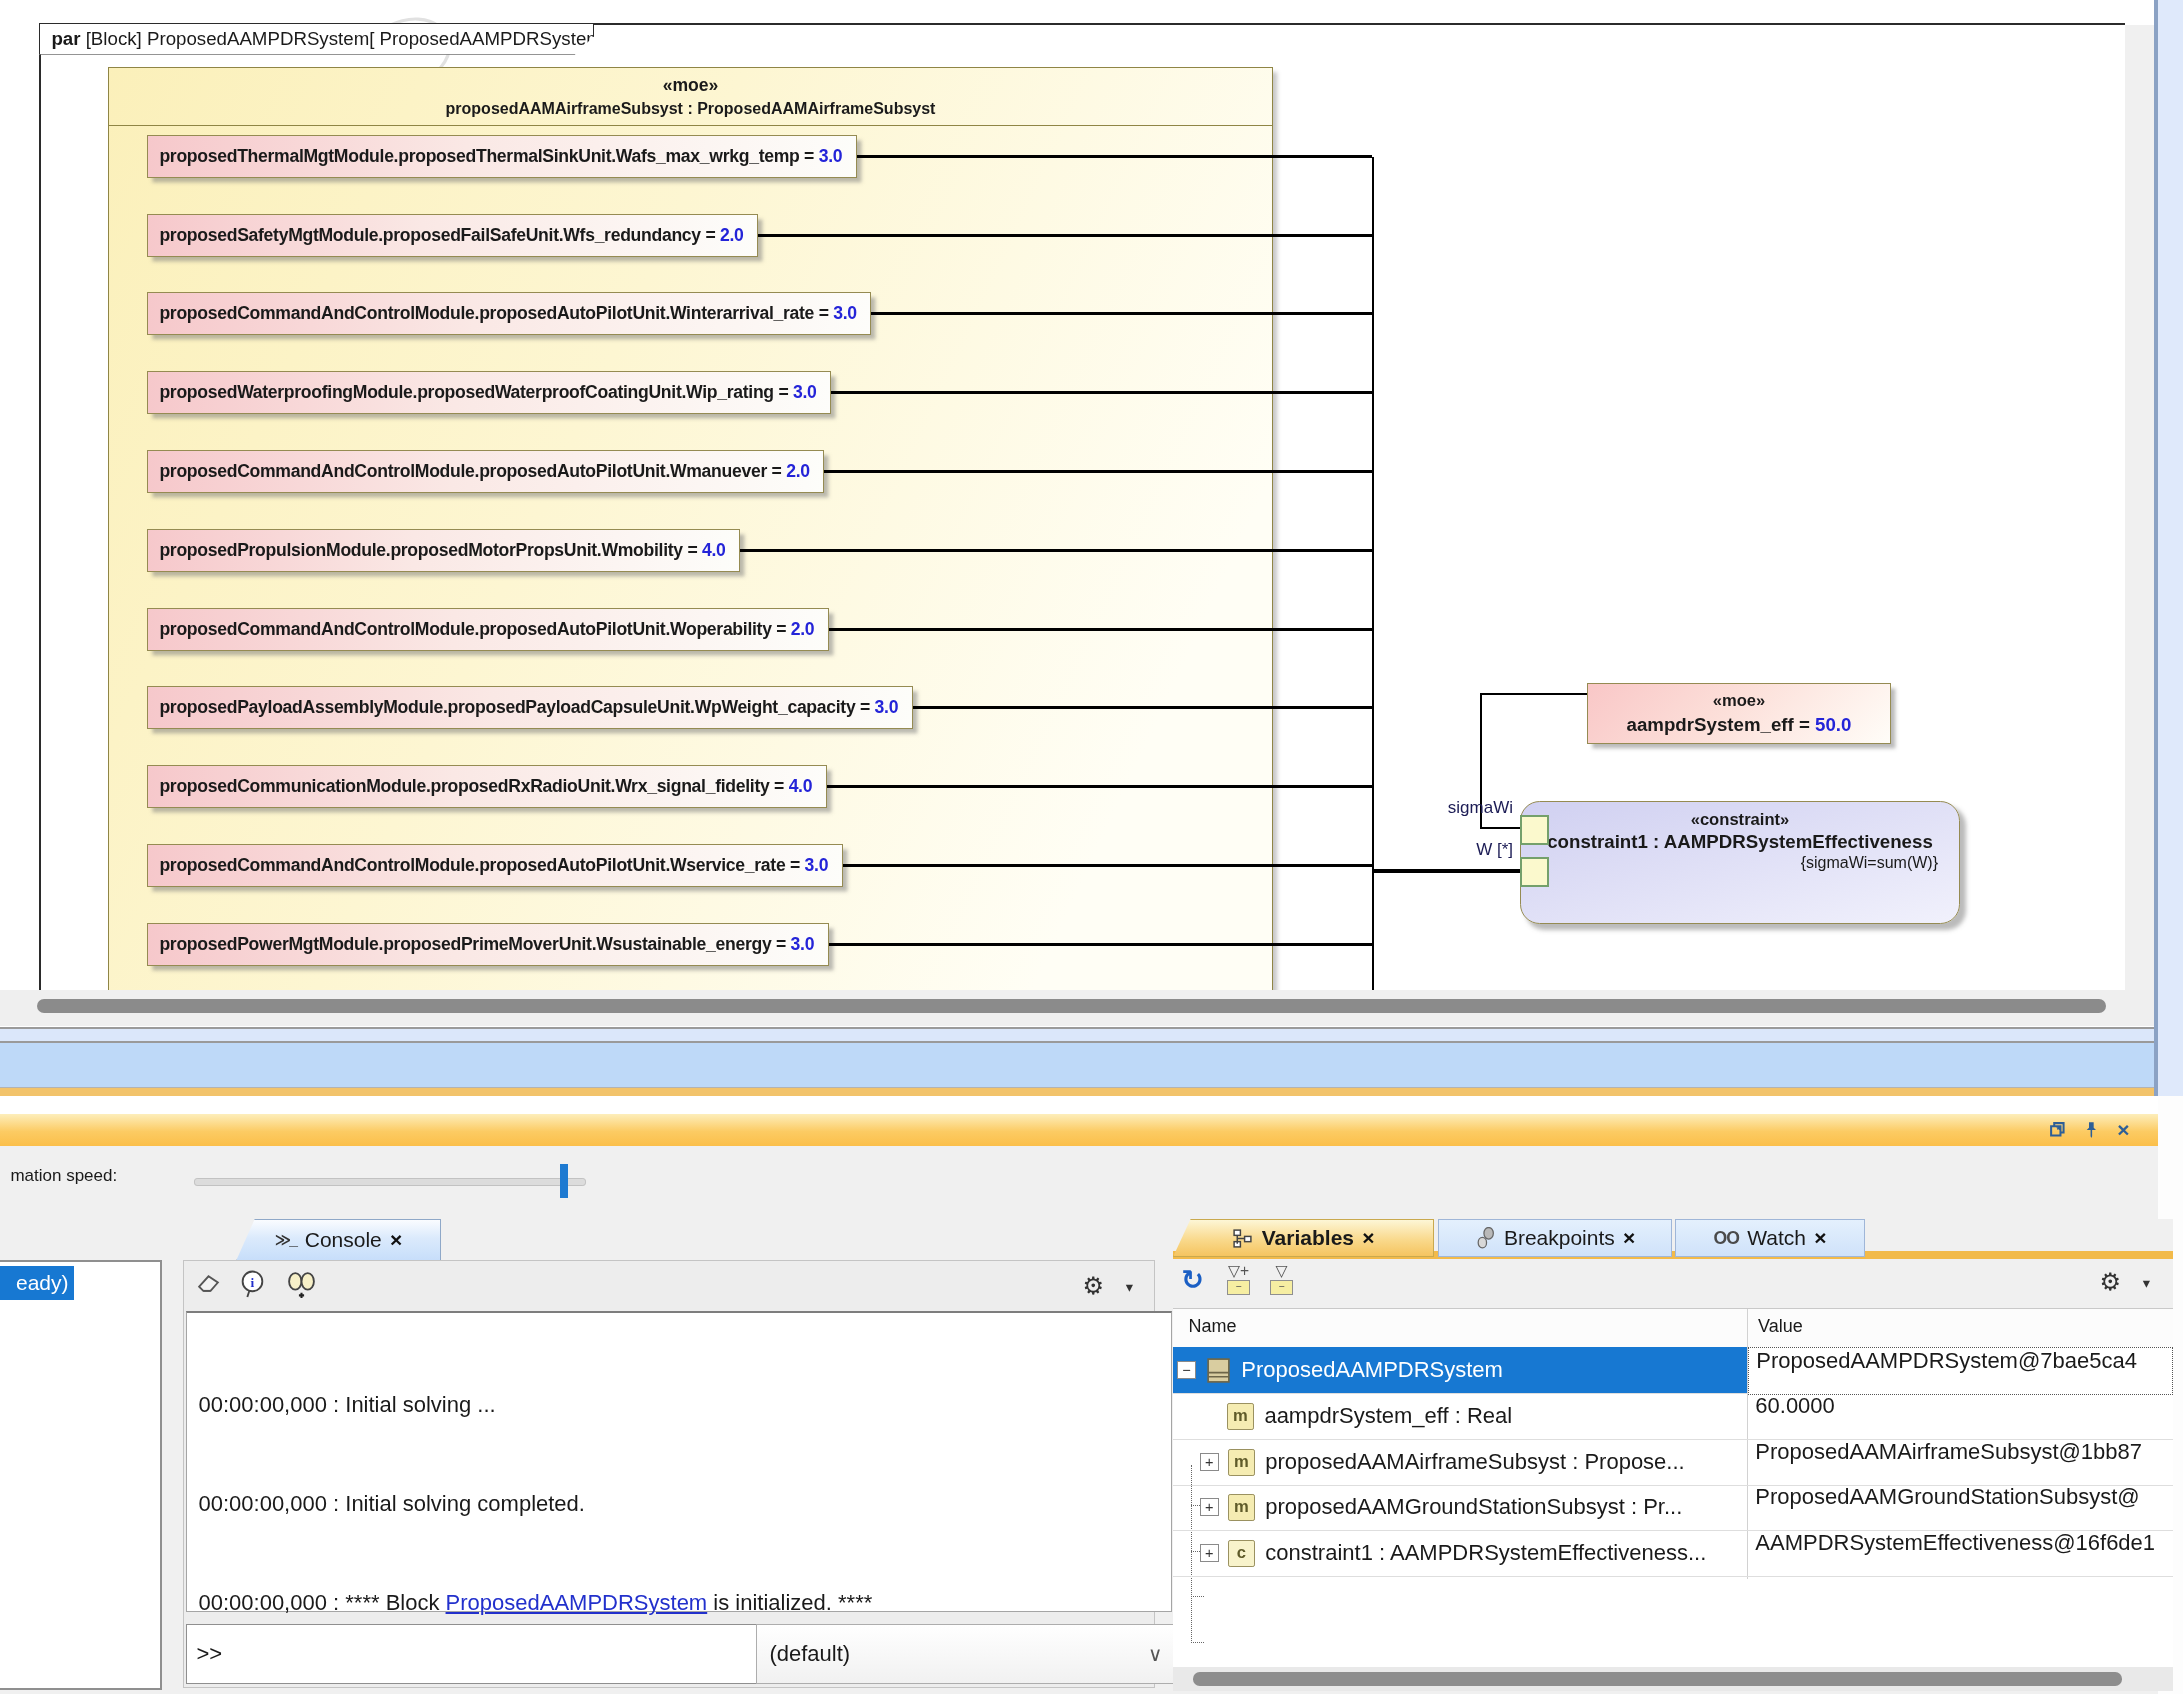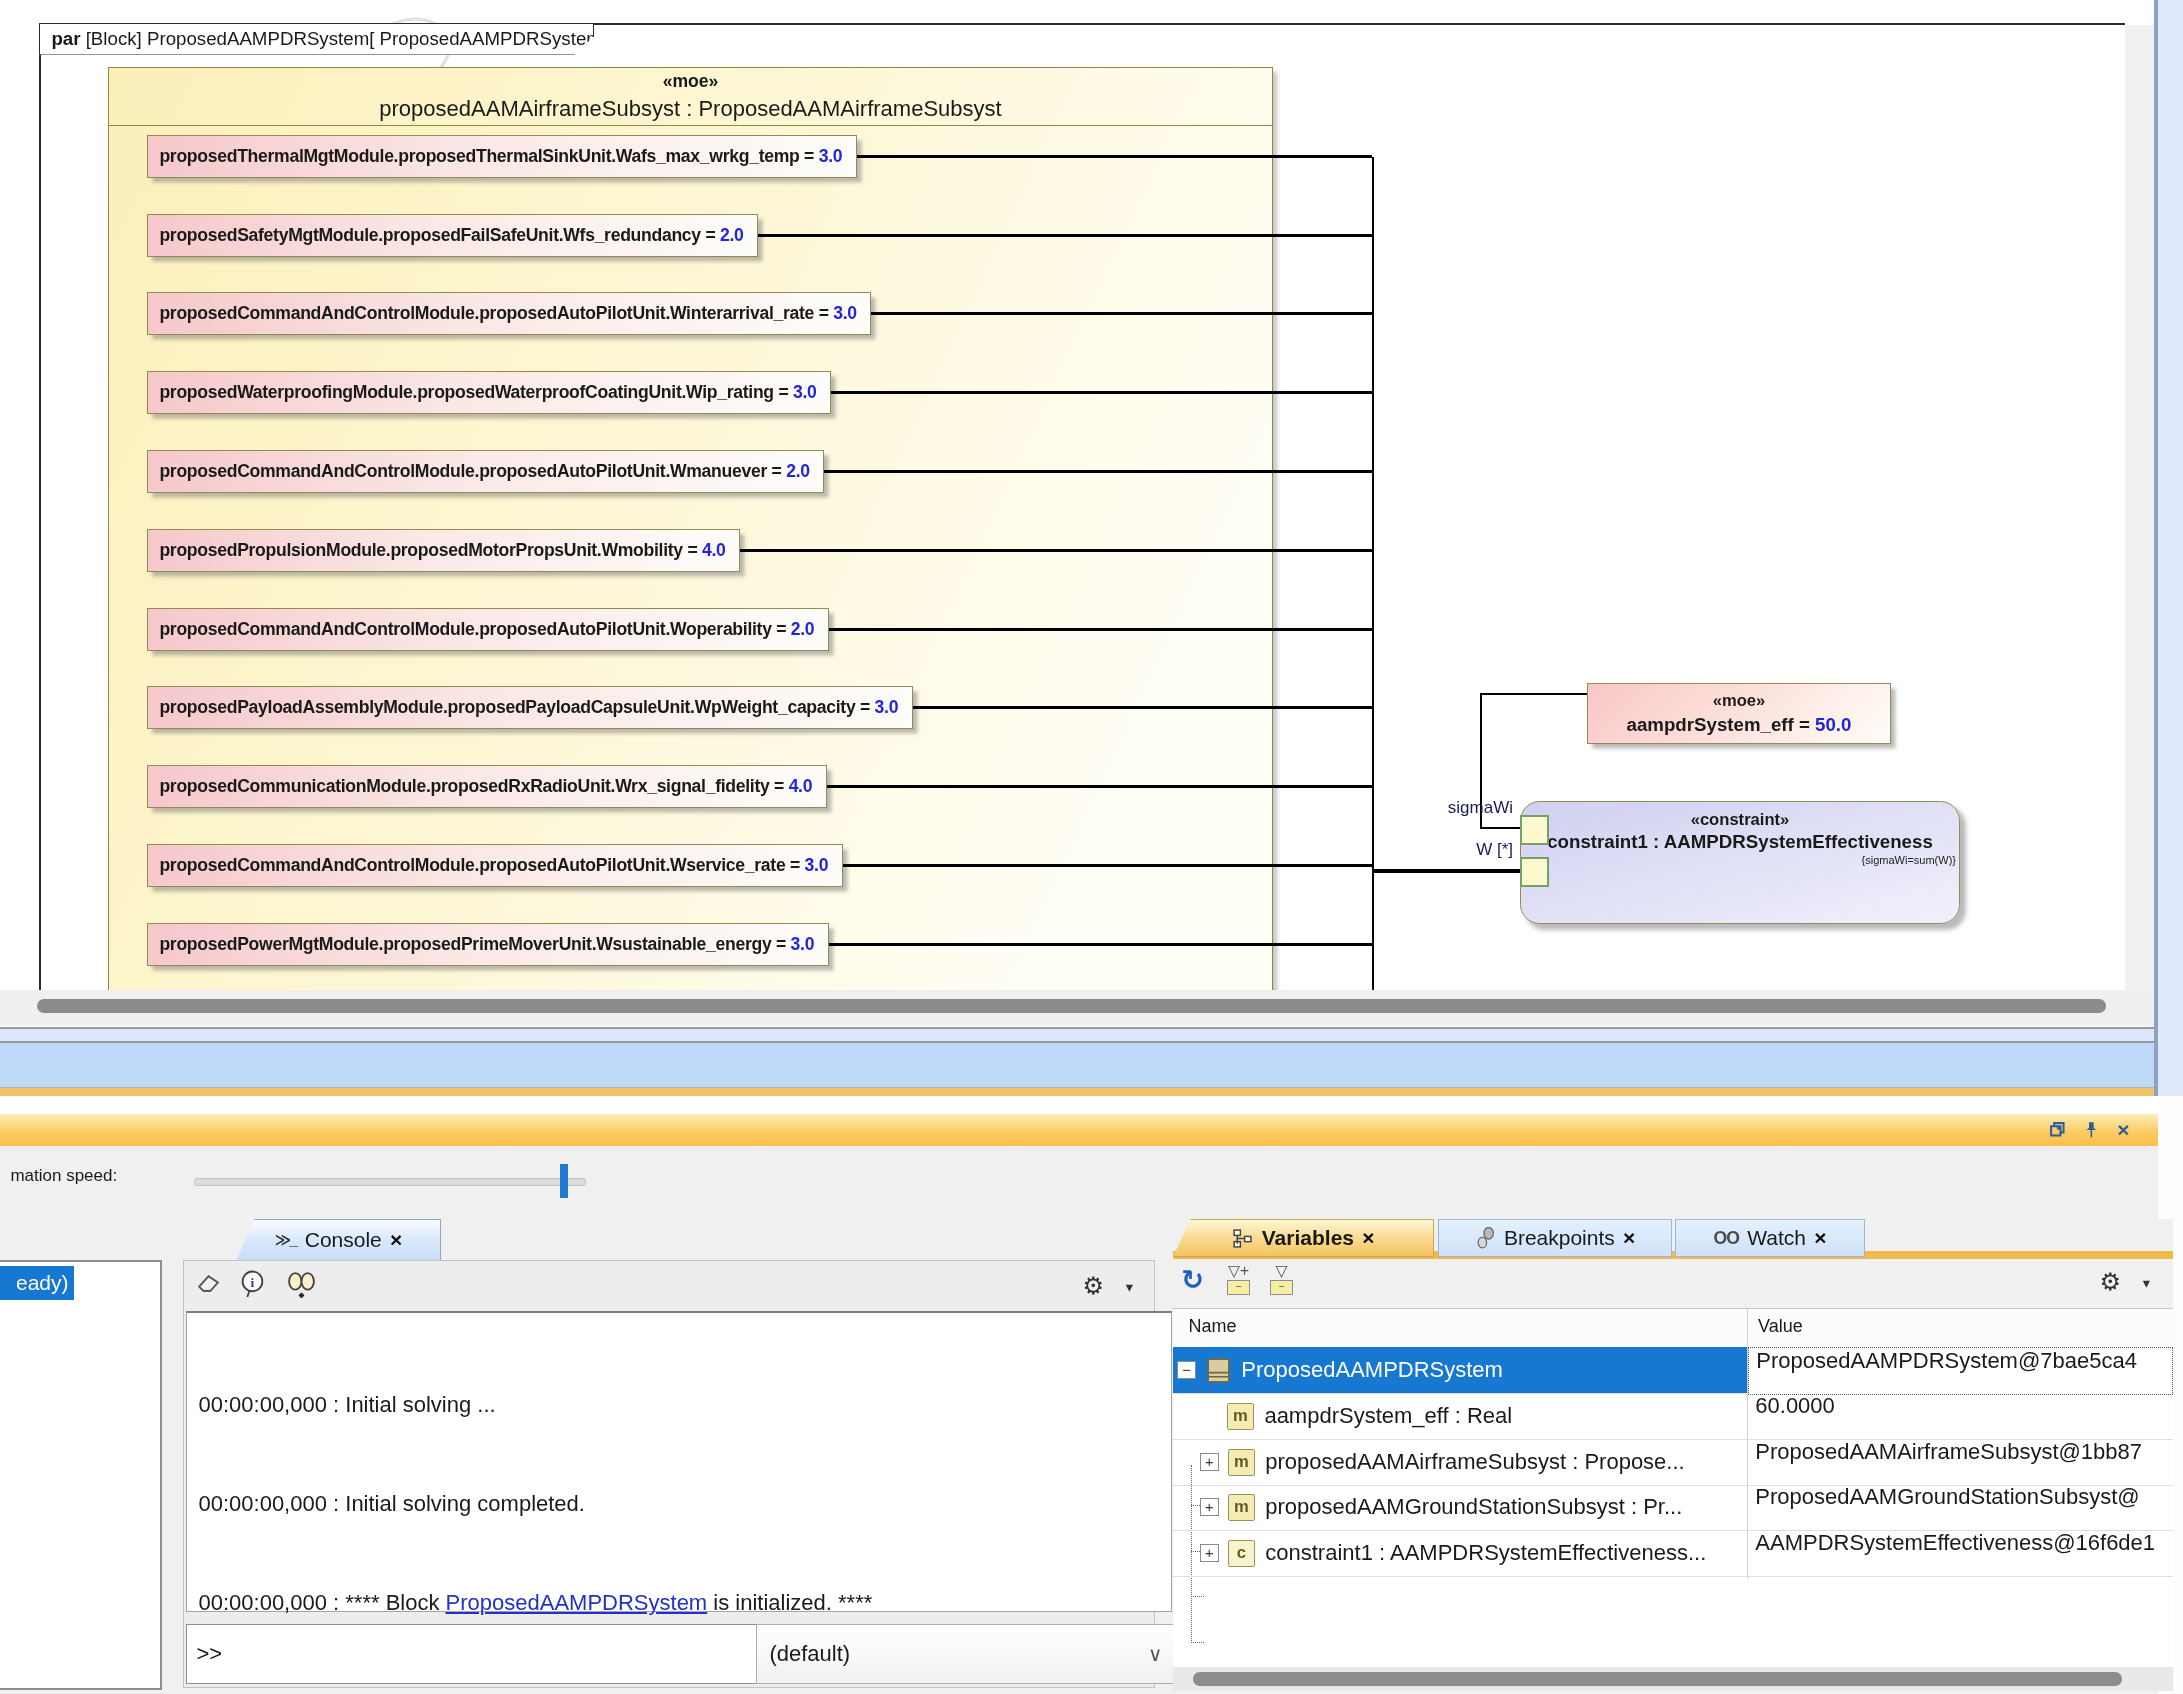--- a/index.html
+++ b/index.html
@@ -16,21 +16,21 @@
            display:flex;align-items:center;padding-left:11.4px;font-size:18.7px;white-space:pre}
   .par-bold{font-weight:bold}
   .watermark{left:311px;top:5.2px;opacity:.55;pointer-events:none}
 
   .moe-block{left:108px;top:67px;width:1163px;height:923px;border:1.6px solid #8f8545;
              background:linear-gradient(115deg,#fbf0ba 0%,#fdf6d2 40%,#fffef5 85%);
              box-shadow:5.2px 5.2px 4.1px rgba(130,130,130,.45)}
   .moe-block-header{position:absolute;left:0;top:0;width:100%;height:57px;border-bottom:1.6px solid #8f8545;
                     display:flex;flex-direction:column;align-items:center;justify-content:center;gap:3.1px}
   .stereo{font-size:17.6px;font-weight:bold}
-  .blk-name{font-size:22px;font-weight:normal}
+  .blk-name{font-size:16px;font-weight:bold}
 
   .prop-row{position:absolute;left:147px;width:1225px;height:41px;display:flex;align-items:center}
   .prop-box{height:41px;display:inline-flex;align-items:center;white-space:nowrap;
             padding:0 13.5px 0 11.4px;border:1.6px solid #958b52;
             background:linear-gradient(90deg,#f6c8cb 0%,#fae8e5 45%,#fdfdfa 100%);
             box-shadow:4.7px 5.2px 3.6px rgba(120,120,120,.5);
             font-size:17.6px;font-weight:bold;letter-spacing:-0.3px}
   .peq{white-space:pre}
   .pval{color:#2424d8}
   .pline{flex:1;height:2.1px;background:#000}
@@ -47,21 +47,21 @@
            display:flex;flex-direction:column;align-items:center;justify-content:center;gap:2.1px}
   .moe-box .stereo{font-size:16.6px}
   .moe-val{font-size:18.7px;font-weight:bold}
 
   .constraint-box{left:1520px;top:801px;width:438px;height:113px;border:1.6px solid #958b52;border-radius:19.7px;
            background:linear-gradient(165deg,#d0d0f1 0%,#e2e2f7 55%,#f1f1fc 100%);
            box-shadow:5.2px 5.7px 4.1px rgba(120,120,120,.5);
            display:flex;flex-direction:column;align-items:center;padding-top:8.3px}
   .constraint-box .stereo{font-size:16.6px}
   .con-name{font-size:18.7px;font-weight:bold;margin-top:1px}
-  .con-expr{font-size:11px;align-self:flex-end;padding-right:3px;margin-top:1px}
+  .con-expr{font-size:16px;align-self:flex-end;padding-right:21px;margin-top:1px}
 
   .pin{width:25px;height:26px;background:#fbf9cd;border:2.1px solid #74a06b}
   .pin-sigma{left:1520px;top:815px}
   .pin-w{left:1520px;top:857px}
   .pin-label{width:119px;text-align:right;font-size:17px;color:#1c1c55}
   .lbl-sigma{left:1394px;top:798px}
   .lbl-w{left:1394px;top:840px}
 
   .v-scroll-track{left:2125px;top:25px;width:29px;height:965px;background:#f0f0f0}
 

